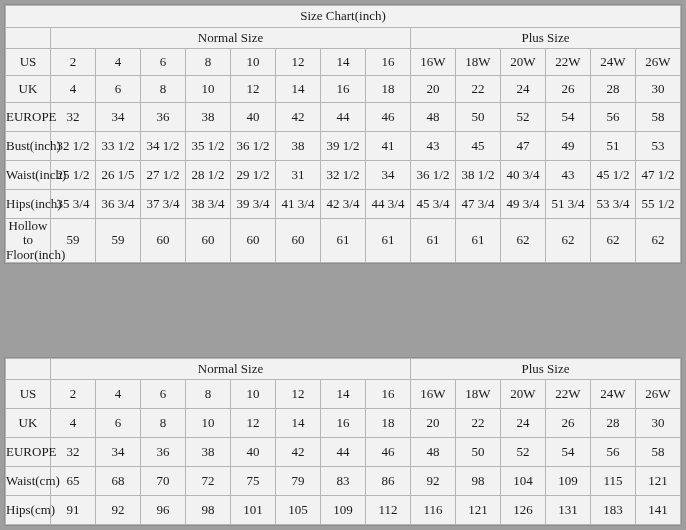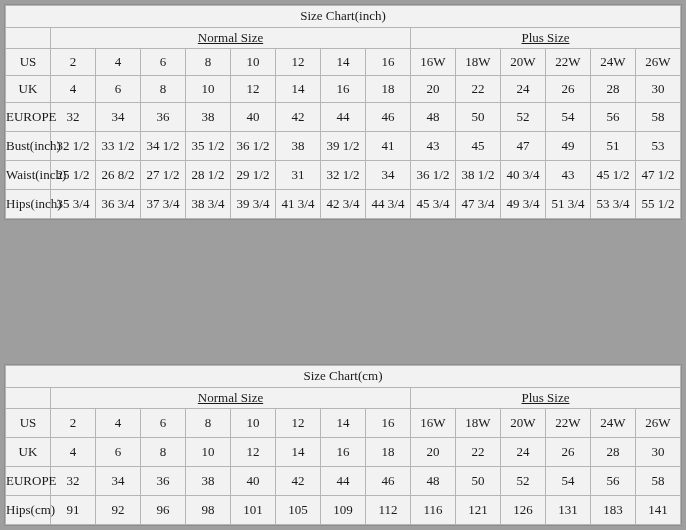--- a/index.html
+++ b/index.html
@@ -45,21 +45,20 @@
     line-height: 1.1;
   }
   .title-cell {
     font-size: 15px;
     height: 21px;
     background: #f2f2f2 !important;
   }
   .group-cell {
     font-size: 15px;
     height: 20px;
-    text-decoration: underline;
   }
   .rowlabel {
     font-size: 14px;
     width: 140px;
   }
   .rowlabel-small {
     font-size: 13.5px;
   }
   .corner {
     background: #f2f2f2;
@@ -154,21 +153,21 @@
         <td class="datacell-sm">43</td>
         <td class="datacell-sm">45</td>
         <td class="datacell-sm">47</td>
         <td class="datacell-sm">49</td>
         <td class="datacell-sm">51</td>
         <td class="datacell-sm">53</td>
       </tr>
       <tr class="h28">
         <td class="rowlabel">Waist(inch)</td>
         <td class="datacell-sm">25 1/2</td>
-        <td class="datacell-sm">26 8/2</td>
+        <td class="datacell-sm">26 1/5</td>
         <td class="datacell-sm">27 1/2</td>
         <td class="datacell-sm">28 1/2</td>
         <td class="datacell-sm">29 1/2</td>
         <td class="datacell-sm">31</td>
         <td class="datacell-sm">32 1/2</td>
         <td class="datacell-sm">34</td>
         <td class="datacell-sm">36 1/2</td>
         <td class="datacell-sm">38 1/2</td>
         <td class="datacell-sm">40 3/4</td>
         <td class="datacell-sm">43</td>
@@ -185,30 +184,44 @@
         <td class="datacell-sm">41 3/4</td>
         <td class="datacell-sm">42 3/4</td>
         <td class="datacell-sm">44 3/4</td>
         <td class="datacell-sm">45 3/4</td>
         <td class="datacell-sm">47 3/4</td>
         <td class="datacell-sm">49 3/4</td>
         <td class="datacell-sm">51 3/4</td>
         <td class="datacell-sm">53 3/4</td>
         <td class="datacell-sm">55 1/2</td>
       </tr>
+      <tr class="tall">
+        <td class="rowlabel rowlabel-small">Hollow to Floor(inch)</td>
+        <td class="datacell">59</td>
+        <td class="datacell">59</td>
+        <td class="datacell">60</td>
+        <td class="datacell">60</td>
+        <td class="datacell">60</td>
+        <td class="datacell">60</td>
+        <td class="datacell">61</td>
+        <td class="datacell">61</td>
+        <td class="datacell">61</td>
+        <td class="datacell">61</td>
+        <td class="datacell">62</td>
+        <td class="datacell">62</td>
+        <td class="datacell">62</td>
+        <td class="datacell">62</td>
+      </tr>
     </tbody>
       </table>
   </div>
 
   <div class="chart-block">
     <table class="size-table">
       <tbody>
-          <tr>
-        <td class="title-cell" colspan="15">Size Chart(cm)</td>
-      </tr>
       <tr>
         <td class="corner group-cell"></td>
         <td class="group-cell" colspan="8">Normal Size</td>
         <td class="group-cell" colspan="6">Plus Size</td>
       </tr>
       <tr class="h28">
         <td class="rowlabel">US</td>
         <td class="datacell">2</td>
         <td class="datacell">4</td>
         <td class="datacell">6</td>
@@ -252,20 +265,37 @@
         <td class="datacell">44</td>
         <td class="datacell">46</td>
         <td class="datacell">48</td>
         <td class="datacell">50</td>
         <td class="datacell">52</td>
         <td class="datacell">54</td>
         <td class="datacell">56</td>
         <td class="datacell">58</td>
       </tr>
       <tr class="h28">
+        <td class="rowlabel">Waist(cm)</td>
+        <td class="datacell">65</td>
+        <td class="datacell">68</td>
+        <td class="datacell">70</td>
+        <td class="datacell">72</td>
+        <td class="datacell">75</td>
+        <td class="datacell">79</td>
+        <td class="datacell">83</td>
+        <td class="datacell">86</td>
+        <td class="datacell">92</td>
+        <td class="datacell">98</td>
+        <td class="datacell">104</td>
+        <td class="datacell">109</td>
+        <td class="datacell">115</td>
+        <td class="datacell">121</td>
+      </tr>
+      <tr class="h28">
         <td class="rowlabel">Hips(cm)</td>
         <td class="datacell">91</td>
         <td class="datacell">92</td>
         <td class="datacell">96</td>
         <td class="datacell">98</td>
         <td class="datacell">101</td>
         <td class="datacell">105</td>
         <td class="datacell">109</td>
         <td class="datacell">112</td>
         <td class="datacell">116</td>

